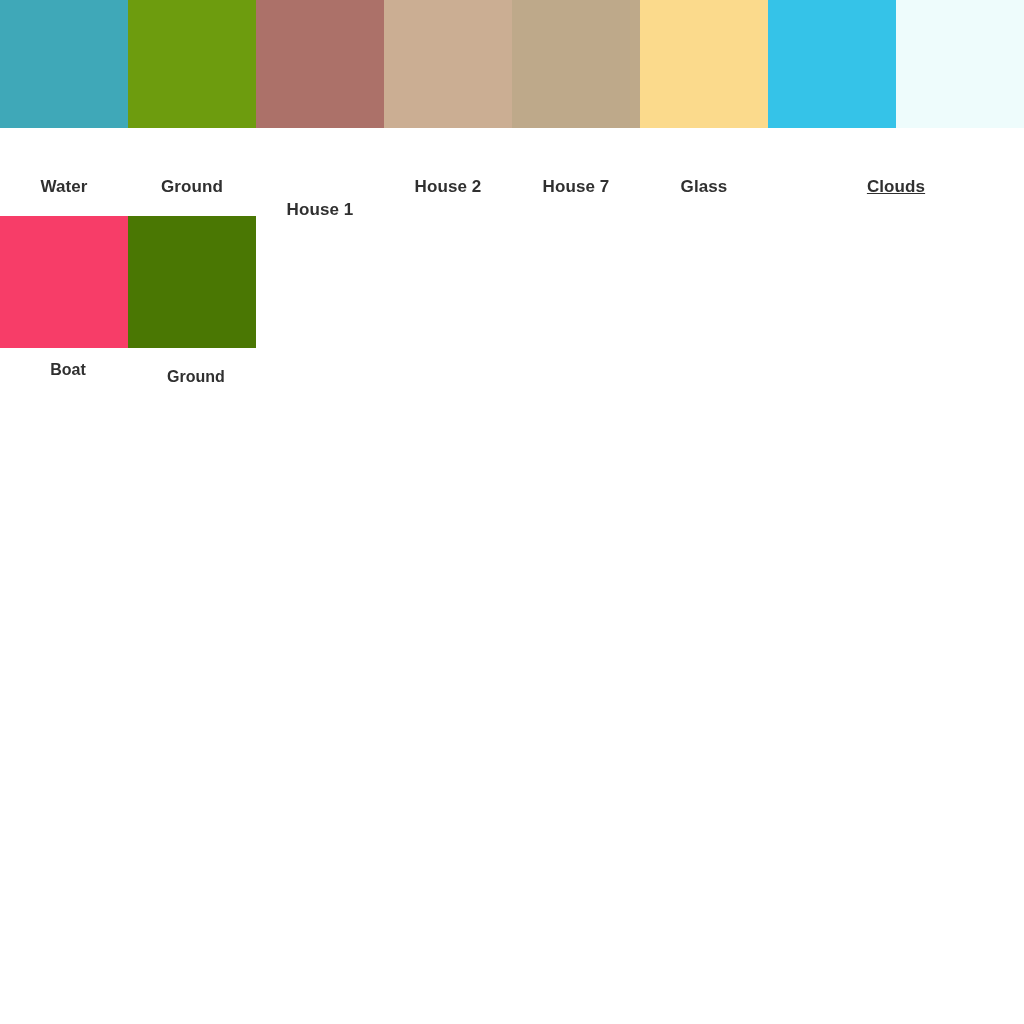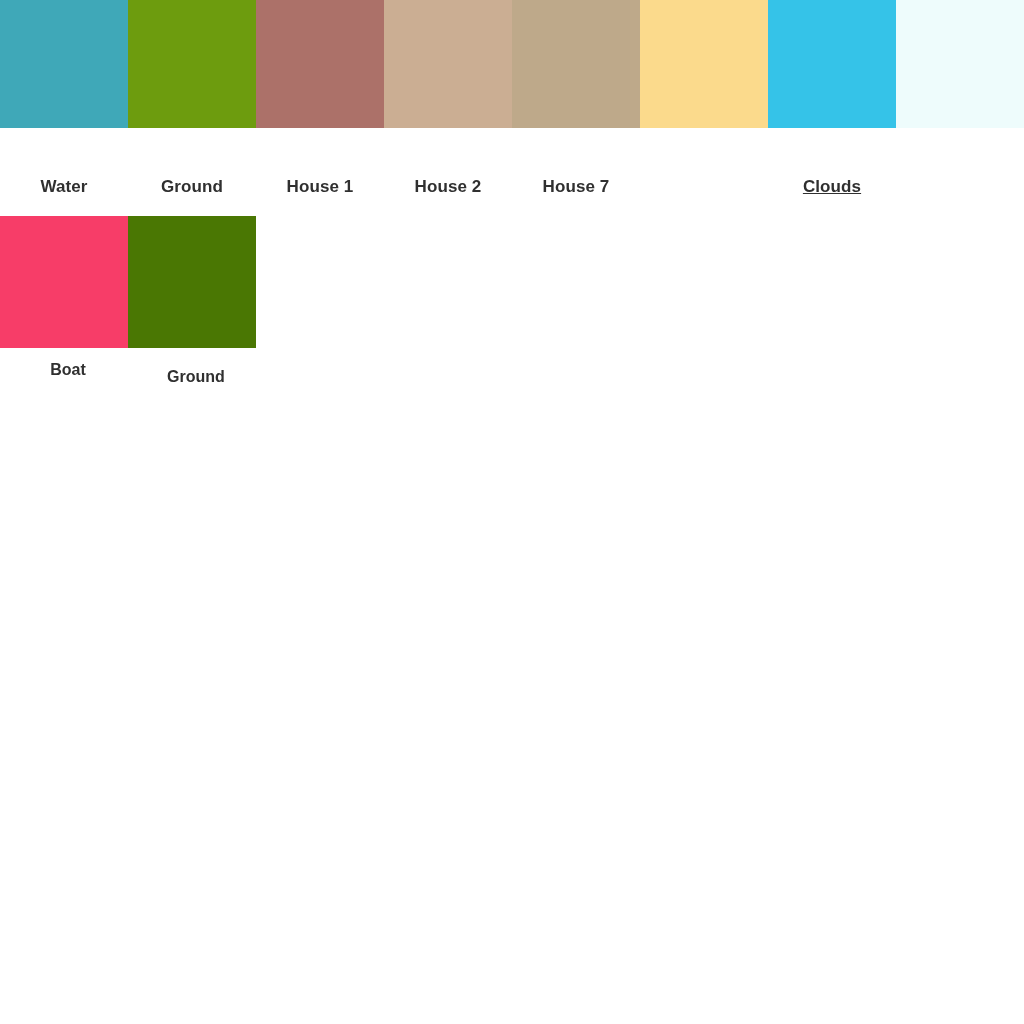--- a/index.html
+++ b/index.html
@@ -134,23 +134,24 @@
     <div class="swatch-chip" style="background-color: rgb(203, 174, 147);"></div>
     <div class="swatch-chip" style="background-color: rgb(190, 169, 138);"></div>
     <div class="swatch-chip" style="background-color: rgb(251, 218, 140);"></div>
     <div class="swatch-chip" style="background-color: rgb(53, 195, 232);"></div>
     <div class="swatch-chip chip-last" style="background-color: rgb(238, 252, 252);"></div>
   </div>
 
   <div class="label-row-1">
     <div class="swatch-label" style="color: rgb(48, 48, 48);">Water</div>
     <div class="swatch-label" style="color: rgb(48, 48, 48);">Ground</div>
-    <div class="swatch-label" style="color: rgb(48, 48, 48);">House 1</div>
+    <div class="swatch-label" style="color: rgb(48, 48, 48); margin-top: 23px;">House 1</div>
     <div class="swatch-label" style="color: rgb(48, 48, 48);">House 2</div>
     <div class="swatch-label" style="color: rgb(48, 48, 48);">House 7</div>
+    <div class="swatch-label" style="color: rgb(48, 48, 48);">Glass</div>
     <div class="swatch-label label-last" style="color: rgb(48, 48, 48);">Clouds</div>
   </div>
 
   <div class="swatch-row-2">
     <div class="swatch-chip" style="background-color: rgb(247, 61, 104);"></div>
     <div class="swatch-chip" style="background-color: rgb(74, 119, 3);"></div>
   </div>
 
   <div class="label-row-2">
     <div class="swatch-label label-boat" style="color: rgb(48, 48, 48);">Boat</div>

